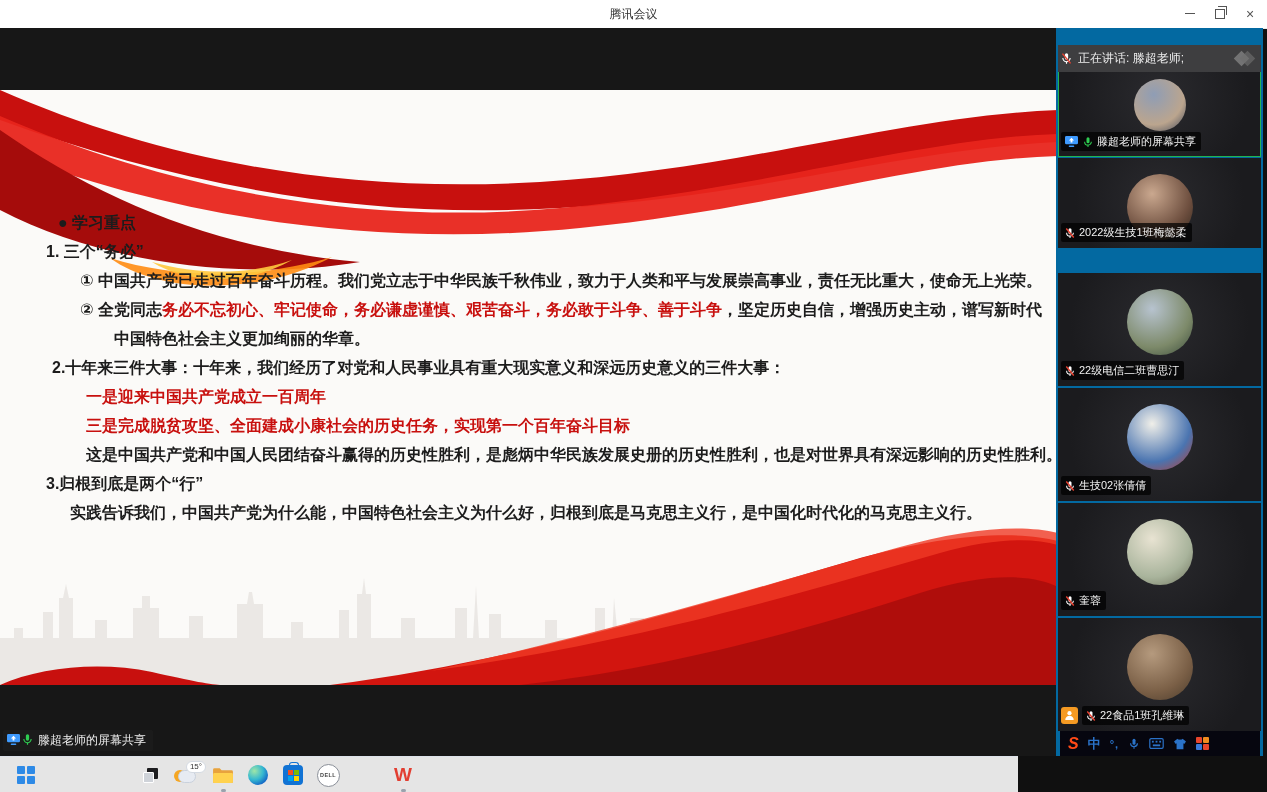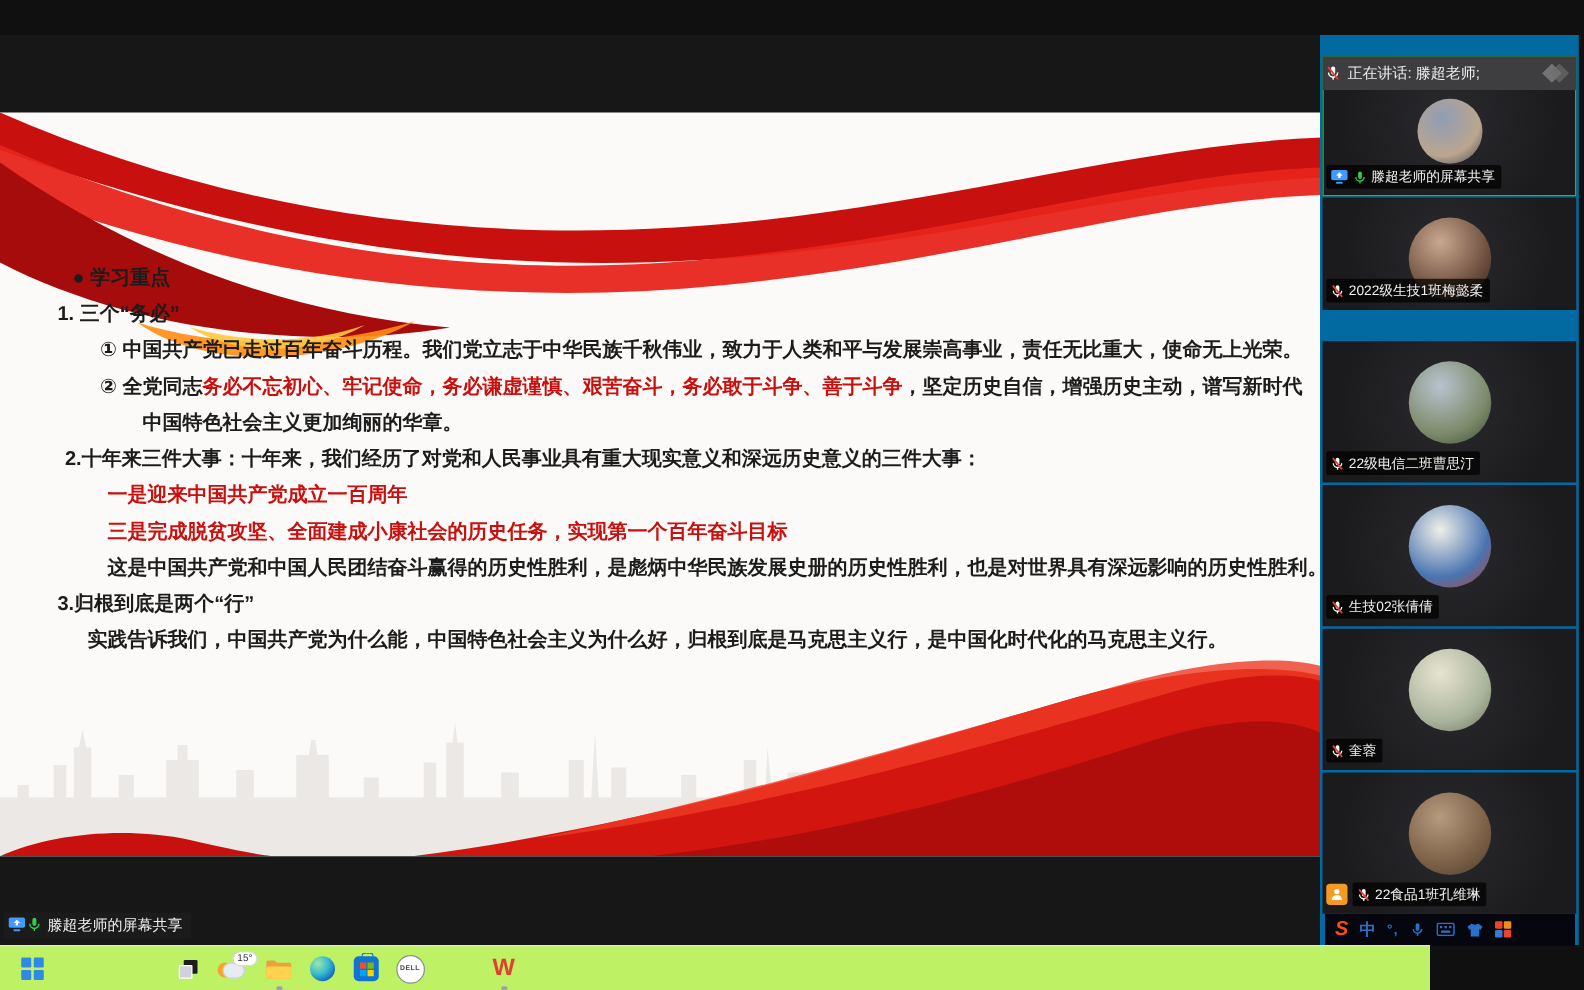--- a/index.html
+++ b/index.html
@@ -45,21 +45,21 @@
 
   
   #ime-bar{left:1060px;top:703px;width:186px;height:25px;background:#06060f;display:flex;align-items:center;gap:9px;padding:0 6px 0 8px}
   #ime-sogou{font-size:16px;font-weight:800;color:#ff4a17;font-style:italic}
   #ime-mode{font-size:13px;font-weight:700;color:#2a72c8}
   #ime-punct{font-size:11px;font-weight:700;color:#2a72c8;letter-spacing:1px}
   .ime-grid{display:grid;grid-template-columns:6px 6px;grid-gap:1px}
   .ime-grid i{width:6px;height:6px;border-radius:1px}
 
   
-  #taskbar{left:0;top:756px;width:1144px;height:36px;background:#bef264;border-top:1px solid #dde2ea;display:block}
+  #taskbar{left:0;top:756px;width:1018px;height:36px;background:#e5e5e5;border-top:1px solid #dde2ea;display:block}
   .tb{display:flex;align-items:center;justify-content:center;position:absolute;top:0;height:36px}
   #start-btn{left:12px;width:28px}
   .winlogo{display:grid;grid-template-columns:8px 8px;grid-gap:1.5px}
   .winlogo i{width:8px;height:8px;background:#2e8ae6;border-radius:1px}
   #task-view{left:138px;width:24px}
   .tv{position:relative;width:15px;height:15px}
   .tv:before{content:"";position:absolute;right:0;top:0;width:11px;height:11px;background:#1d1d1f;border-radius:1px}
   .tv:after{content:"";position:absolute;left:0;bottom:0;width:9px;height:9px;background:#cfd3d9;border:1px solid #fff;border-radius:1px}
   #weather{left:168px;width:38px}
   .cloud{position:relative;width:26px;height:16px}
@@ -78,20 +78,30 @@
   .dell{width:21px;height:21px;border-radius:50%;background:#fff;border:1.4px solid #8a8f98;display:flex;align-items:center;justify-content:center;font-size:5.5px;font-weight:700;color:#444;letter-spacing:.4px}
   #tb-wps{left:390px;width:26px;font-size:19px;font-weight:800;color:#e23e31}
   .run-dot{position:absolute;top:32px;width:5px;height:3px;border-radius:2px;background:#9aa2ad}
   #dot-folder{left:221px}#dot-wps{left:401px}
 </style>
 </head>
 <body>
 
 <div id="app">
 
+  <div class="abs" id="titlebar">
+    <div class="abs" id="win-title">腾讯会议</div>
+    <div class="abs winbtn" id="btn-min">
+        <div class="min-glyph"></div>
+      </div>
+    <div class="abs winbtn" id="btn-max">
+        <div class="restore-glyph"></div>
+      </div>
+    <div class="abs winbtn" id="btn-close">×</div>
+  </div>
 
   <div class="abs" id="stage">
     <div class="abs" id="slide">
 
       <svg id="ribbon-bottom" width="1058" height="210" viewBox="0 0 1058 210">
         <path fill="#e7e4e0" opacity="0.8" d="M0,210 V163 h14 v-10 h9 v10 h20 v-26 h10 v26 h6 v-40 h4 l3,-14 3,14 h4 v40 h22 v-18 h12 v18 h26 v-30 h9 v-12 h8 v12 h9 v30 h30 v-22 h14 v22 h34 v-34 h10 l2,-12 h3 l2,12 h9 v34 h28 v-16 h12 v16 h36 v-28 h10 v28 h8 v-44 h5 l2,-16 2,16 h5 v44 h30 v-20 h14 v20 h40 v-30 h12 v30 h6 l3,-52 3,52 h10 v-24 h12 v24 h44 v-18 h12 v18 h38 v-30 h10 v30 h7 l2,-40 4,40 h12 v-20 h14 v20 h48 v-26 h12 v26 h52 v-16 h14 v16 h60 v-24 h14 v24 H1058 V210 Z"></path>
         <path fill="#d2150f" d="M330,210 C520,186 700,130 850,86 C950,57 1020,56 1058,66 L1058,210 Z"></path>
         <path fill="#f03a24" opacity="0.8" d="M430,196 C640,168 820,112 940,78 C990,64 1030,62 1058,70 L1058,58 C1020,48 960,55 900,72 C780,106 600,160 430,196 Z"></path>
         <path fill="#ad0d0c" opacity="0.95" d="M520,210 C680,192 820,150 920,118 C990,96 1035,100 1058,112 L1058,210 Z"></path>
         <path fill="#c8100e" d="M0,210 C40,192 100,186 152,197 C192,206 212,210 222,210 Z"></path>

